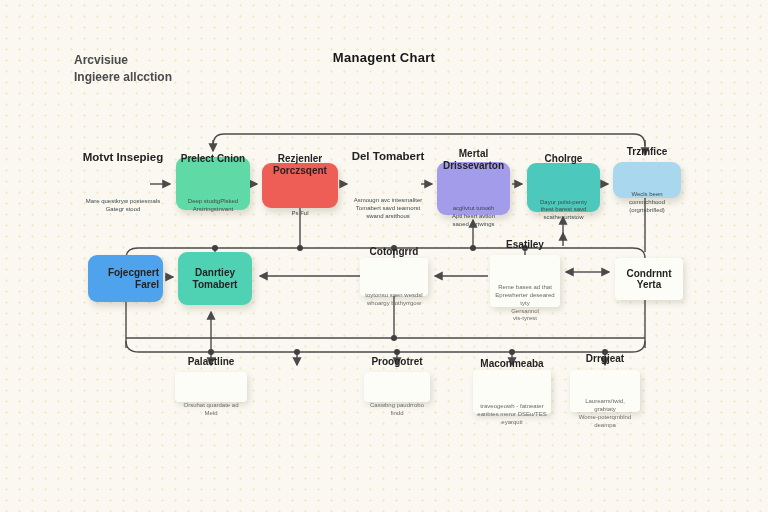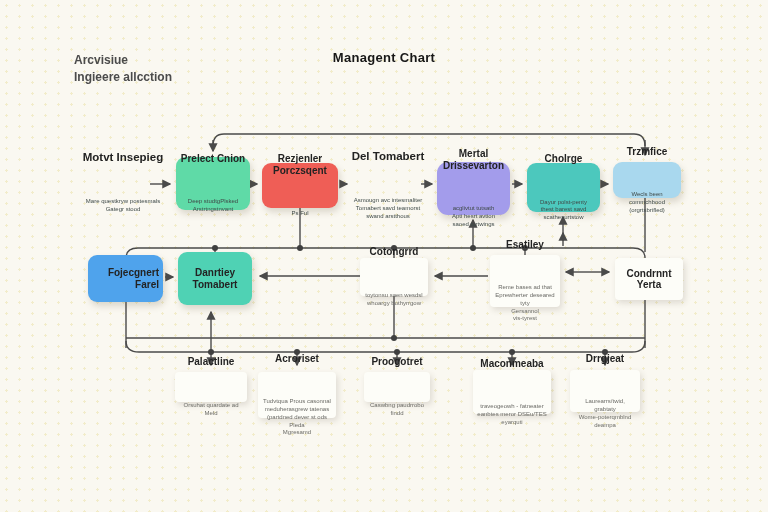--- a/index.html
+++ b/index.html
@@ -15,21 +15,21 @@
   .hdr-title{position:absolute;left:0;right:0;top:50px;text-align:center;font-size:13px;font-weight:700;color:#171717;letter-spacing:.3px;}
   svg.wires{position:absolute;left:0;top:0;z-index:1;}
   .node{position:absolute;z-index:2;display:flex;flex-direction:column;align-items:center;justify-content:center;text-align:center;box-sizing:border-box;padding:3px 4px;gap:32px;}
   .box{border-radius:9px;box-shadow:2px 4px 7px rgba(95,80,50,.20);}
   .white{background:#fdfdf8;border-radius:4px;box-shadow:2px 3px 6px rgba(80,70,50,.16);}
   .label{background:transparent;}
   .ttl{font-size:10px;font-weight:700;line-height:1.15;color:#232323;}
   .label .ttl{font-size:11.5px;}
   .sub{font-size:6px;line-height:1.3;color:#3f4a48;white-space:pre-line;margin-top:2px;}
   .white .sub{color:#6b6b66;}
-  .green{background:#5fdaa7;} .red{background:#ef5e56;} .purple{background:#a39ceb;border-radius:11px;}
+  .green{background:#5fdaa7;} .red{background:#ef5e56;} .purple{background:#a39ceb;}
   .teal{background:#4cc8bd;} .lblue{background:#a9d8ee;} .blue{background:#4fa3ec;text-align:right;}
   .tgreen{background:#4fd2b4;}
 </style>
 </head>
 <body>
 
 <div class="canvas">
 
   <div class="hdr-corner">Arcvisiue
 Ingieere allcction</div>
@@ -152,27 +152,20 @@
 vis-tyrest</div>
   </div>
   <div class="node white" style="left:615px;top:258px;width:68px;height:42px">
     <div class="ttl">Condrnnt Yerta</div>
   </div>
 
   <div class="node white" style="left:175px;top:372px;width:72px;height:30px">
     <div class="ttl">Palactline</div>
     <div class="sub">Orsuhat quardate ad Meld</div>
   </div>
-  <div class="node white" style="left:258px;top:372px;width:78px;height:46px">
-    <div class="ttl">Acroriset</div>
-    <div class="sub">Tudvtqua Prous casonnal
-meduherasgrew tatenas
-(partdned dever st ods Pleda
-Mgresamd</div>
-  </div>
   <div class="node white" style="left:364px;top:372px;width:66px;height:30px">
     <div class="ttl">Proogotret</div>
     <div class="sub">Caswbng paudrrobo findd</div>
   </div>
   <div class="node white" style="left:473px;top:370px;width:78px;height:44px">
     <div class="ttl">Maconmeaba</div>
     <div class="sub">traveogeowh - fatneater
 eanbtes meror DSEu/TES
 eyarquti</div>
   </div>

